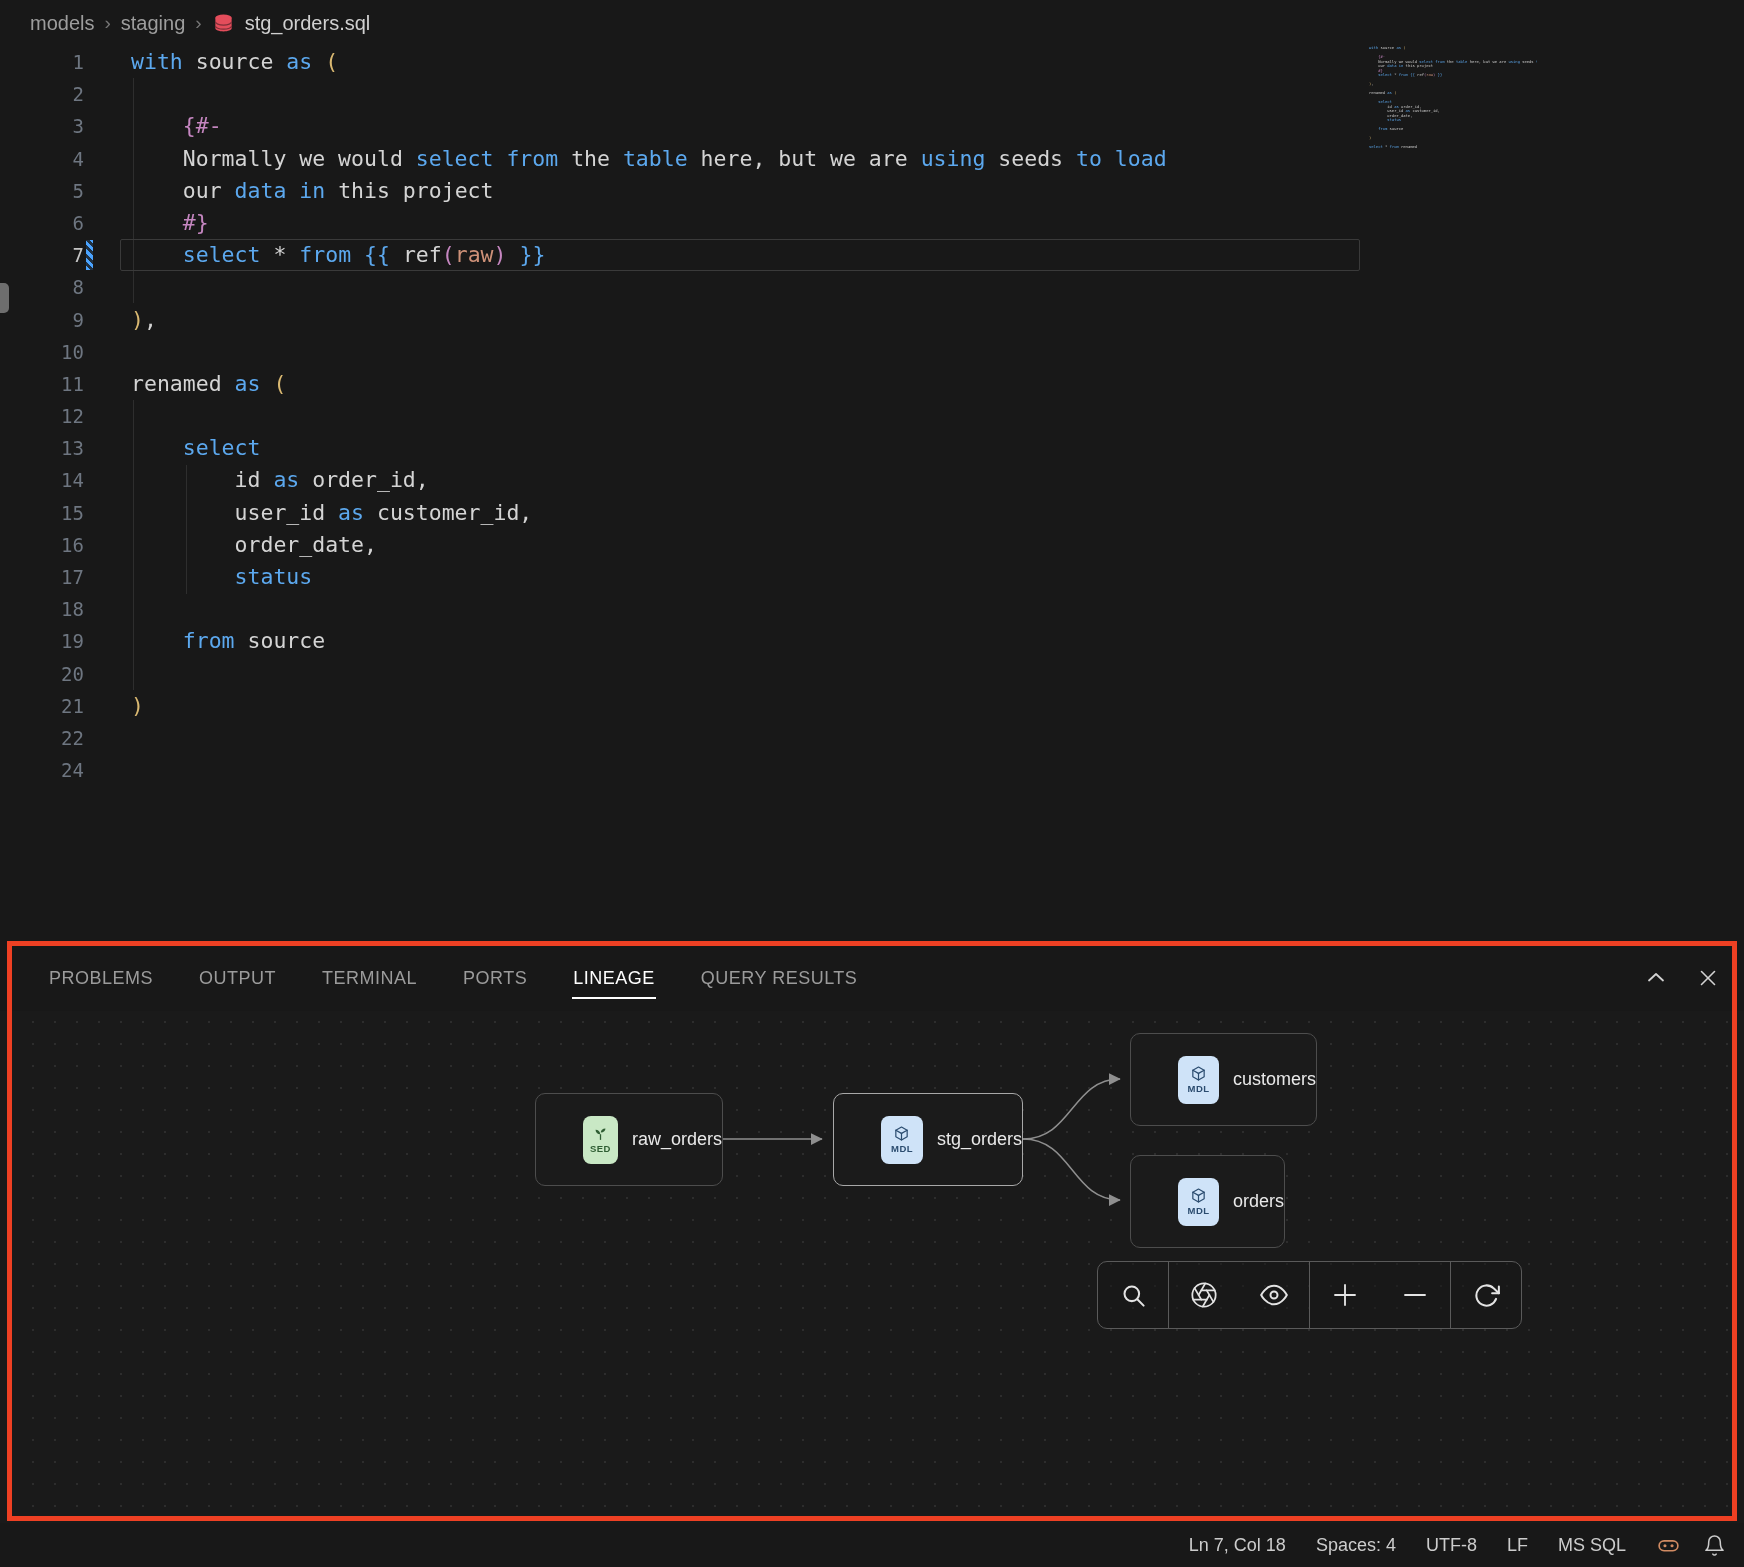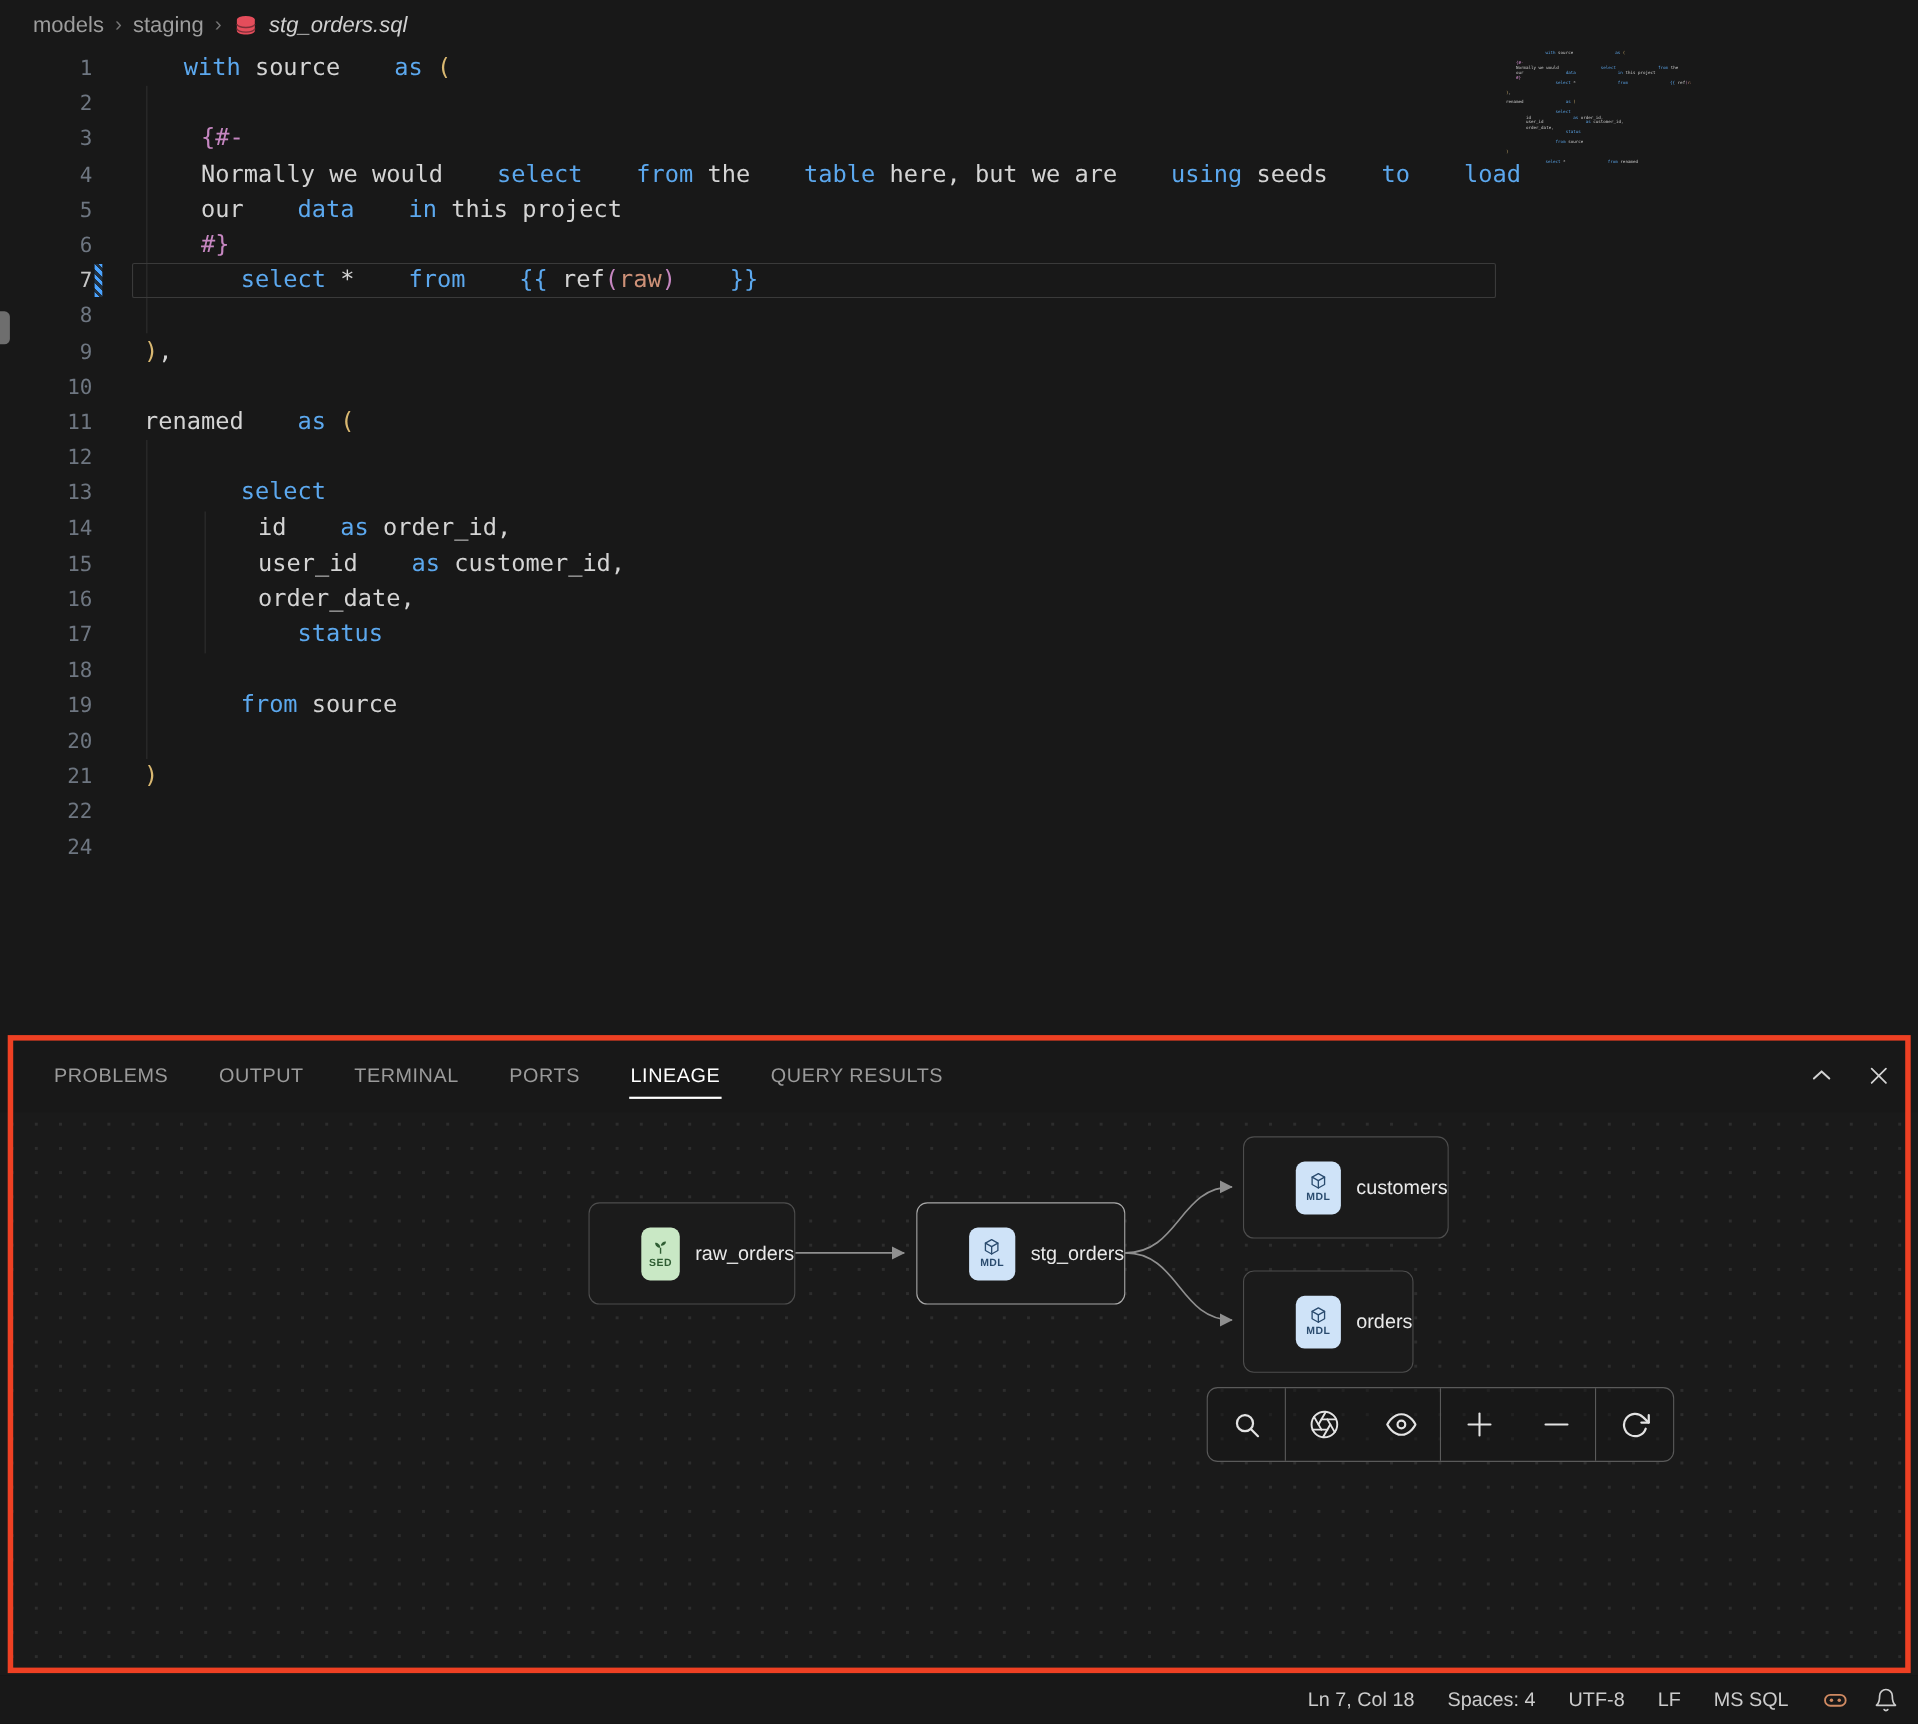--- a/index.html
+++ b/index.html
@@ -10,31 +10,31 @@
   
   .left-pill { position:absolute; left:0; top:283px; width:9px; height:30px;
                background:#6e6e6e; border-radius:0 5px 5px 0; z-index:5; }
 
   
   .breadcrumb { position:absolute; top:0; left:10px; right:0; height:46px;
                 display:flex; align-items:center; gap:10px; padding-left:20px;
                 color:#9d9d9d; font-size:20px; }
   .crumb { cursor:pointer; }
   .crumb-sep { color:#767676; font-size:19px; }
-  .crumb-file { color:#d0d0d0;font-style:italic; }
+  .crumb-file { color:#d0d0d0; }
   .db-icon { color:var(--c-db_icon); display:flex; align-items:center; }
 
   
   .code { position:absolute; top:46px; left:10px; right:0; height:899px; }
   .row { position:relative; display:flex; height:32.2px; line-height:32.2px;
          font-family:"DejaVu Sans Mono", monospace; font-size:21.5px; white-space:pre; }
   .num { flex:0 0 74px; text-align:right; color:var(--c-line_number); font-size:19px; }
   .row.active .num { color:var(--c-line_number_active); }
   .txt { margin-left:47px; color:var(--c-text); }
-  .tk-k { color:var(--c-keyword);margin-left:36px; }
+  .tk-k { color:var(--c-keyword); }
   .tk-w { color:var(--c-text); }
   .tk-m { color:var(--c-jinja_comment); }
   .tk-o { color:var(--c-string);text-align:right; }
   .tk-g { color:var(--c-bracket); }
   .cur-line-box { position:absolute; left:110px; width:1240px; top:0; bottom:0;
                   border:1px solid #3a3a3a; border-radius:2px; pointer-events:none; }
   .mod-ind { position:absolute; left:76px; width:7px; top:1px; bottom:1px;
              background:repeating-linear-gradient(45deg, var(--c-modified_gutter) 0 3px, rgba(74,163,255,.18) 3px 6px); }
   .guide { position:absolute; width:1px; background:#2e2e2e; }
   .minimap { position:absolute; left:1355px; top:0; width:172px;

